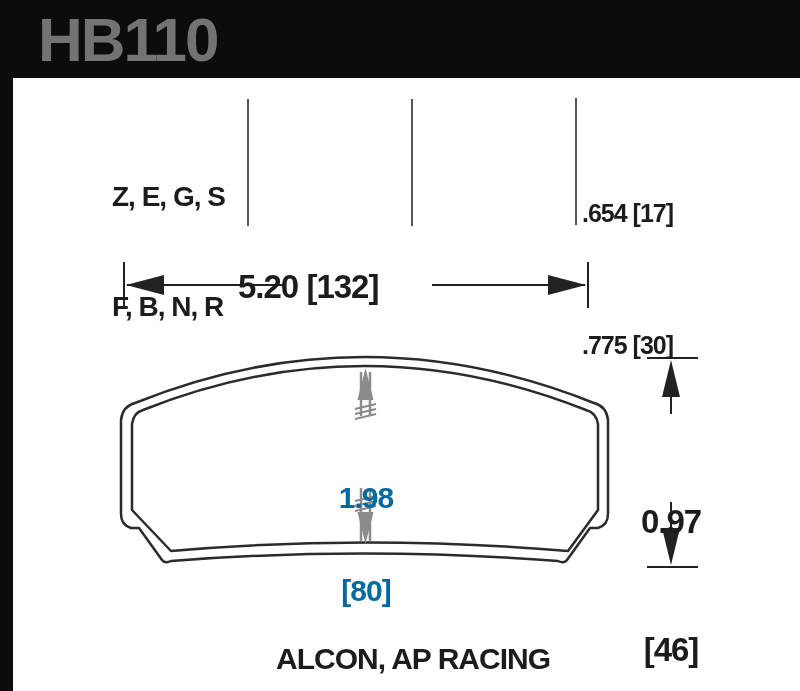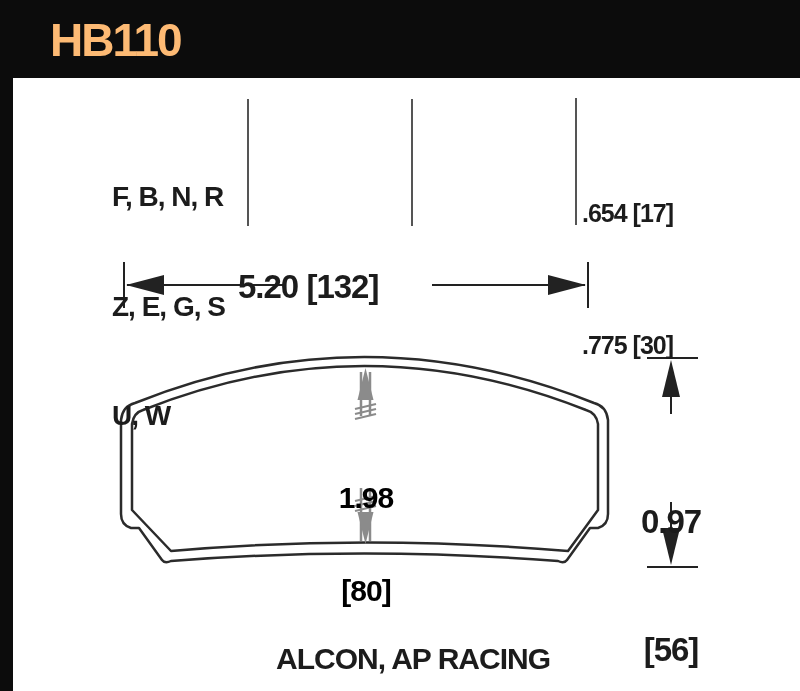--- a/index.html
+++ b/index.html
@@ -6,30 +6,30 @@
   .canvas{
     position:relative;width:800px;height:691px;background:#ffffff;overflow:hidden;
     font-family:"Liberation Sans","DejaVu Sans",sans-serif;
   }
   .left-strip{position:absolute;left:0;top:0;width:13px;height:691px;background:#0c0c0c;}
   .header-bar{
     position:absolute;left:0;top:0;width:800px;height:78px;background:#0c0c0c;
     display:flex;align-items:center;
   }
   .part-number{
-    color:#fdba74;font-size:46px;font-weight:700;letter-spacing:-2px;
-    margin-left:50px;line-height:1;padding-top:2px;
+    color:#737373;font-size:62px;font-weight:700;letter-spacing:-2px;
+    margin-left:38px;line-height:1;padding-top:2px;
   }
   .diagram-svg{position:absolute;left:0;top:0;width:800px;height:691px;}
   .txt{position:absolute;font-weight:700;color:#1c1c1c;white-space:pre;}
   .compound-codes{left:112px;top:106px;font-size:28px;line-height:36.5px;letter-spacing:-1px;}
   .thickness-values{left:582px;top:103px;font-size:25px;line-height:44px;letter-spacing:-1px;}
   .width-label{left:238px;top:268px;width:240px;text-align:left;font-size:33px;letter-spacing:-1px;}
   .center-height-label{left:316px;top:420px;width:100px;text-align:center;
-    font-size:30px;line-height:31px;letter-spacing:-1px;color:#000000;}
+    font-size:30px;line-height:31px;letter-spacing:-1px;color:#0369a1;}
   .overall-height-label{left:621px;top:416px;width:100px;text-align:center;
     font-size:33px;line-height:42.5px;letter-spacing:-1px;}
   .caption{left:0;top:642px;width:800px;padding-left:13px;box-sizing:content-box;
     text-align:center;font-size:30px;letter-spacing:-1px;}
 </style>
 </head>
 <body>
 
 <div class="canvas">
 
@@ -107,37 +107,36 @@
       <line x1="647" y1="358" x2="698" y2="358"></line>
       <line x1="647" y1="567" x2="698" y2="567"></line>
       <line x1="671" y1="374" x2="671" y2="414"></line>
       <line x1="671" y1="502" x2="671" y2="551"></line>
       <polygon points="671,360 662,397 680,397" stroke="none"></polygon>
       <polygon points="671,565 662,528 680,528" stroke="none"></polygon>
     </g>
   </svg>
 
   <div class="txt compound-codes">
+    <div>Z, E, G, S</div>
     <div>F, B, N, R</div>
-    <div>Z, E, G, S</div>
-    <div>U, W</div>
   </div>
 
   <div class="txt thickness-values">
     <div>.654 [17]</div>
     <div>.775 [30]</div>
   </div>
 
   <div class="txt width-label">5.20 [132]</div>
 
   <div class="txt center-height-label">
     <div>1.98</div>
     <div>[80]</div>
   </div>
 
   <div class="txt overall-height-label">
     <div>0.97</div>
-    <div>[56]</div>
+    <div>[46]</div>
   </div>
 
   <div class="txt caption">ALCON, AP RACING</div>
 
 </div>
 
 </body></html>

